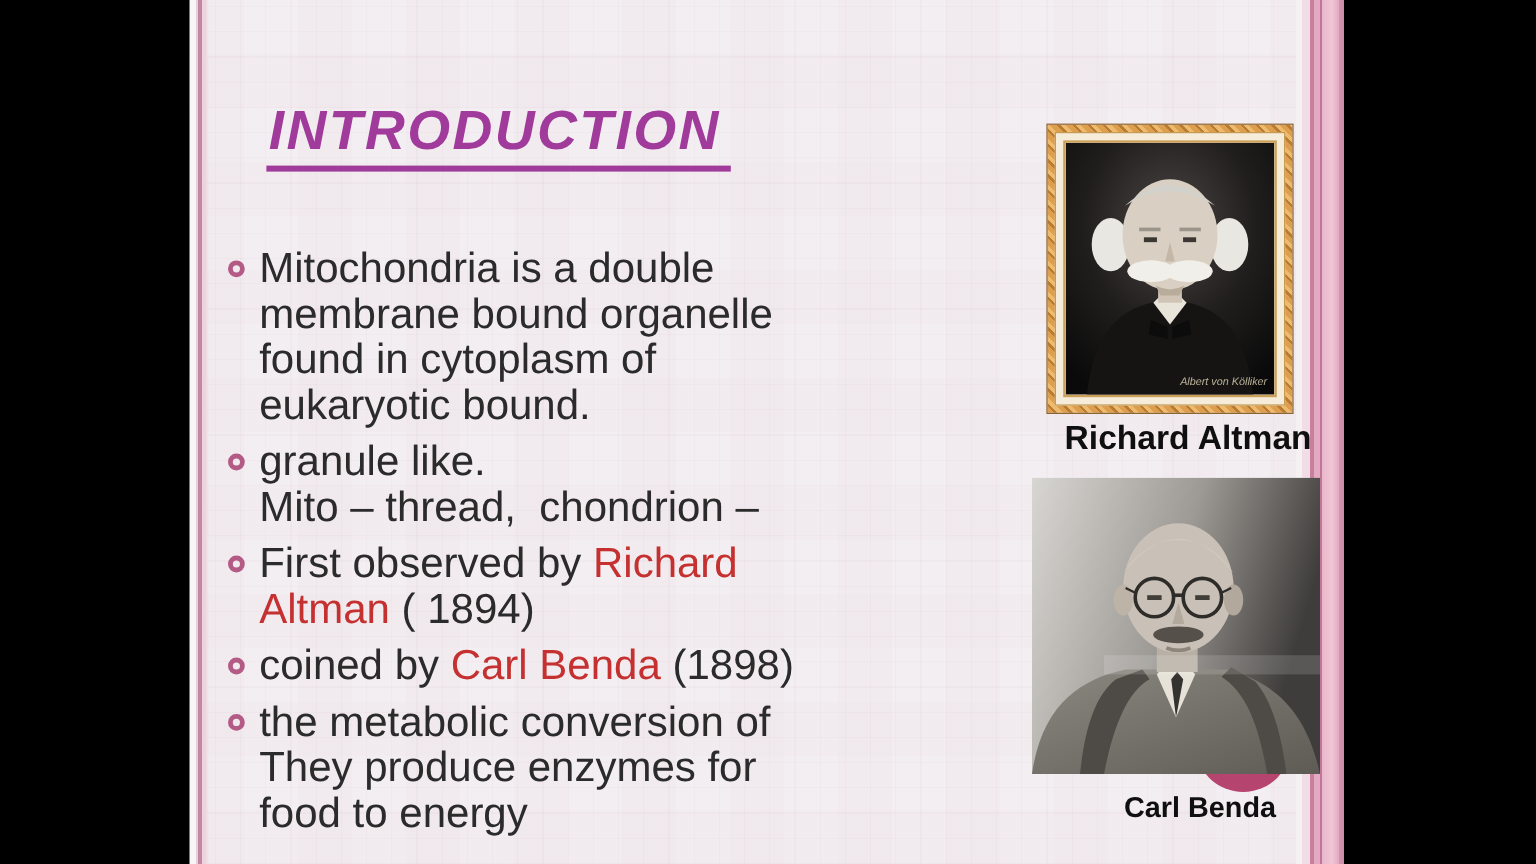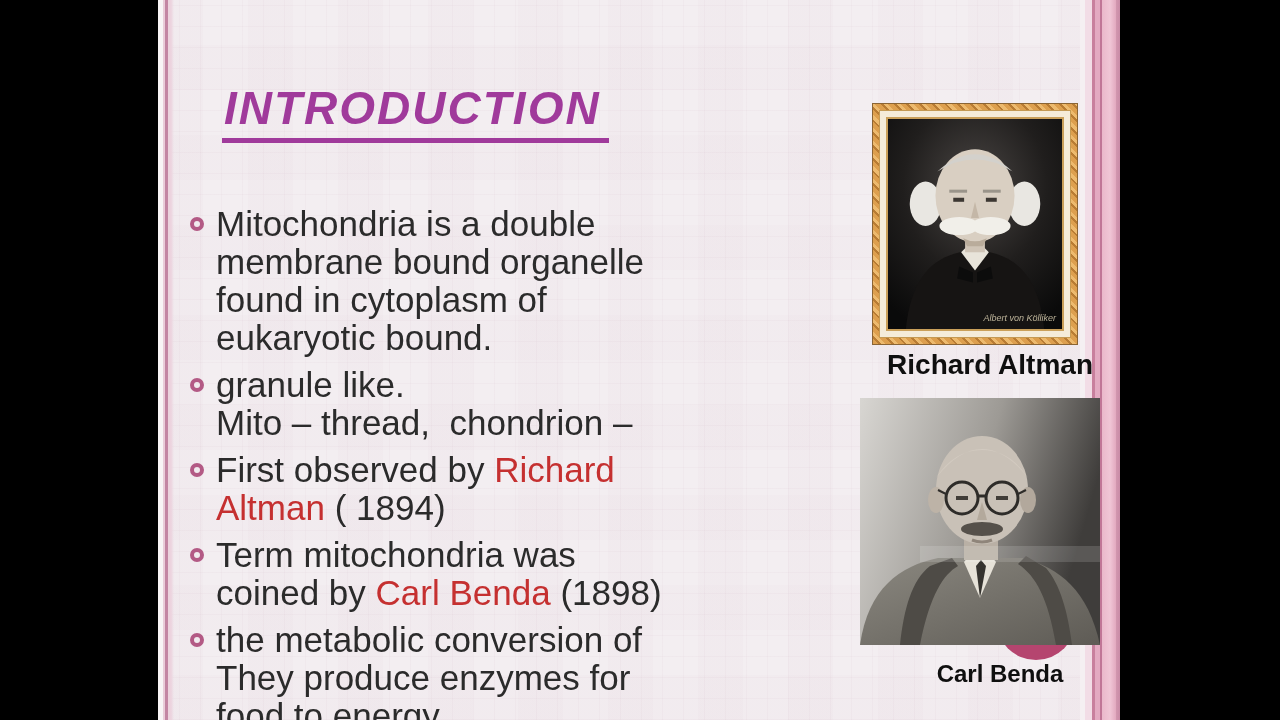--- a/index.html
+++ b/index.html
@@ -133,21 +133,20 @@
       </li>
 
       <li class="bullet-item">
         <span class="ring"></span>
         <div class="line"><span>First observed by </span><span class="red">Richard</span></div>
         <div class="line"><span class="red">Altman</span><span> ( 1894)</span></div>
       </li>
 
       <li class="bullet-item">
         <span class="ring"></span>
-        <div class="line"><span>Term mitochondria was</span></div>
         <div class="line"><span>coined by </span><span class="red">Carl Benda</span><span> (1898)</span></div>
       </li>
 
       <li class="bullet-item">
         <span class="ring"></span>
         <div class="line"><span>the metabolic conversion of</span></div>
         <div class="line"><span>They produce enzymes for</span></div>
         <div class="line"><span>food to energy</span></div>
       </li>
 

